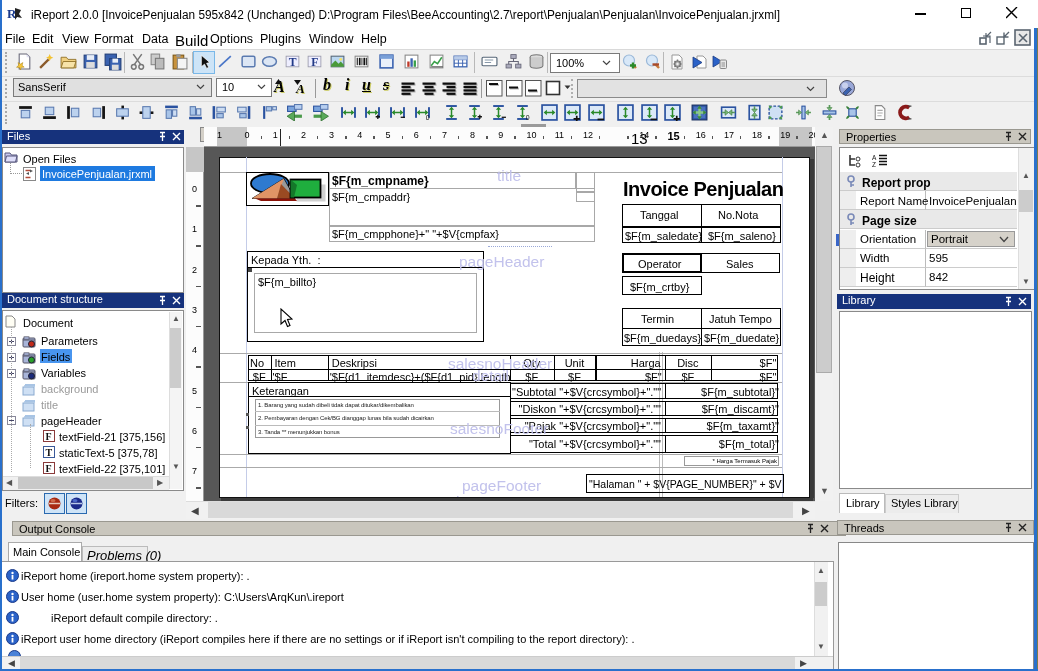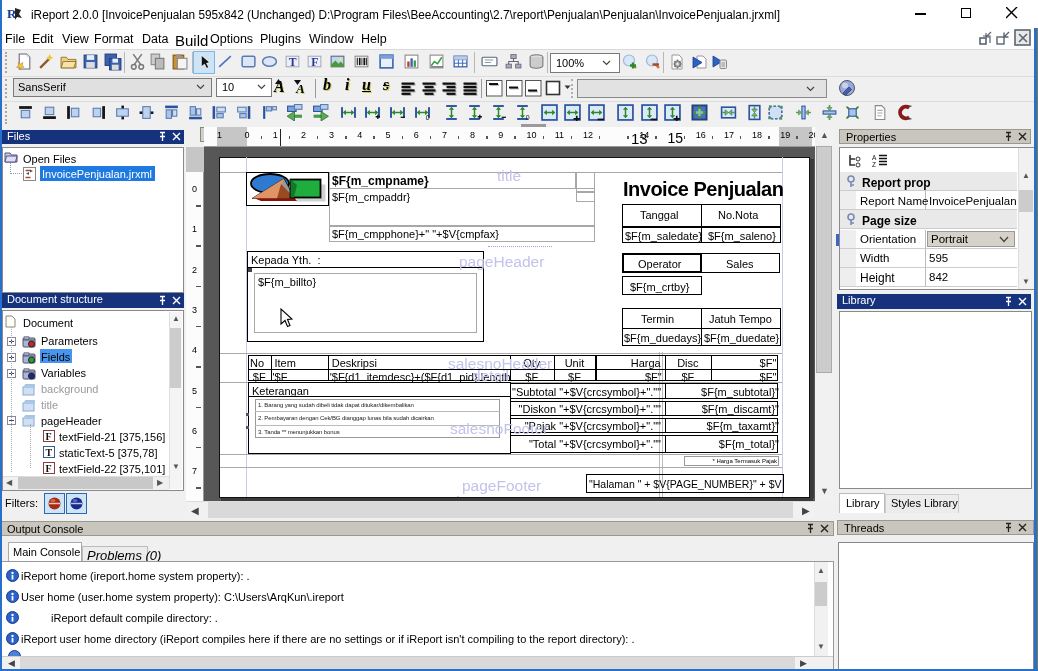--- a/index.html
+++ b/index.html
@@ -864,21 +864,21 @@
 <div class="t" style="left:526.5px;top:130px;font-size:9px;">10</div>
 <div class="" style="left:542.5px;top:136px;width:1.5px;height:3px;background:#555;"></div>
 <div class="t" style="left:554.7px;top:130px;font-size:9px;">11</div>
 <div class="" style="left:570.7px;top:136px;width:1.5px;height:3px;background:#555;"></div>
 <div class="t" style="left:582.9px;top:130px;font-size:9px;">12</div>
 <div class="" style="left:598.9px;top:136px;width:1.5px;height:3px;background:#555;"></div>
 <div class="t" style="left:631px;top:130px;font-size:15px;">13</div>
 <div class="" style="left:627.0999999999999px;top:136px;width:1.5px;height:3px;background:#555;"></div>
 <div class="t" style="left:639.3px;top:130px;font-size:9px;">14</div>
 <div class="" style="left:655.3px;top:136px;width:1.5px;height:3px;background:#555;"></div>
-<div class="t" style="left:667.5px;top:130px;font-size:14px;">15</div>
+<div class="t" style="left:667.5px;top:130px;font-size:11px;font-weight:bold;">15</div>
 <div class="" style="left:683.5px;top:136px;width:1.5px;height:3px;background:#555;"></div>
 <div class="t" style="left:695.7px;top:130px;font-size:9px;">16</div>
 <div class="" style="left:711.7px;top:136px;width:1.5px;height:3px;background:#555;"></div>
 <div class="t" style="left:723.9px;top:130px;font-size:9px;">17</div>
 <div class="" style="left:739.9px;top:136px;width:1.5px;height:3px;background:#555;"></div>
 <div class="t" style="left:752.0999999999999px;top:130px;font-size:9px;">18</div>
 <div class="" style="left:768.0999999999999px;top:136px;width:1.5px;height:3px;background:#555;"></div>
 <div class="t" style="left:780.3px;top:130px;font-size:9px;">19</div>
 <div class="" style="left:796.3px;top:136px;width:1.5px;height:3px;background:#555;"></div>
 <div class="t" style="left:808.5px;top:130px;font-size:9px;">20</div>
@@ -1123,21 +1123,21 @@
 <div style="left:1018px;top:297px;width:9px;height:9px;">
       <svg width="9" height="9">
         <path d="M1 1 l7 7 M8 1 l-7 7" stroke="#fff" stroke-width="1.4"></path>
       </svg>
     </div>
 <div class="wbox" style="left:839px;top:311px;width:193px;height:178px;"></div>
 <div class="" style="left:839px;top:493px;width:46px;height:20px;background:#fff;border:1px solid #bbb;border-bottom:none;"></div>
 <div class="t" style="left:846px;top:497px;">Library</div>
 <div class="" style="left:885px;top:494px;width:74px;height:19px;background:#ececec;border:1px solid #ccc;border-bottom:none;"></div>
 <div class="t" style="left:891px;top:497px;">Styles Library</div>
-<div class="hdrgray" style="left:0px;top:521px;width:834px;height:15px;">Output Console</div>
+<div class="hdrgray" style="left:12px;top:521px;width:834px;height:15px;">Output Console</div>
 <div style="left:806px;top:523px;width:9px;height:11px;">
       <svg width="9" height="11">
         <path d="M2 1.5 h5 M4.5 1.5 v4 M2 5.5 h5 M4.5 5.5 v4.5" stroke="#222" stroke-width="1.3" fill="none"></path>
       </svg>
     </div>
 <div style="left:820px;top:524px;width:9px;height:9px;">
       <svg width="9" height="9">
         <path d="M1 1 l7 7 M8 1 l-7 7" stroke="#222" stroke-width="1.4"></path>
       </svg>
     </div>

